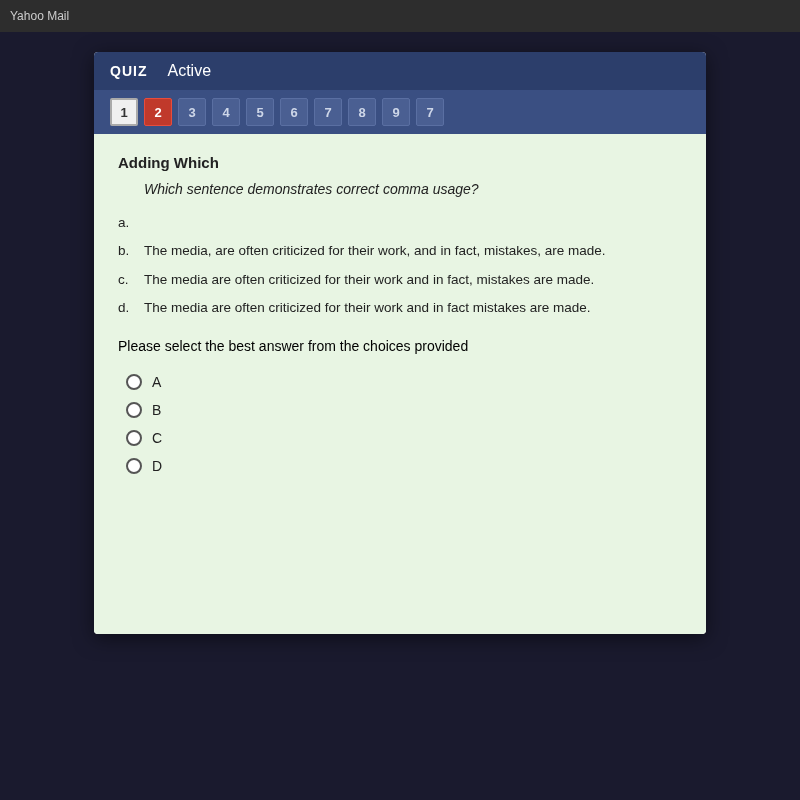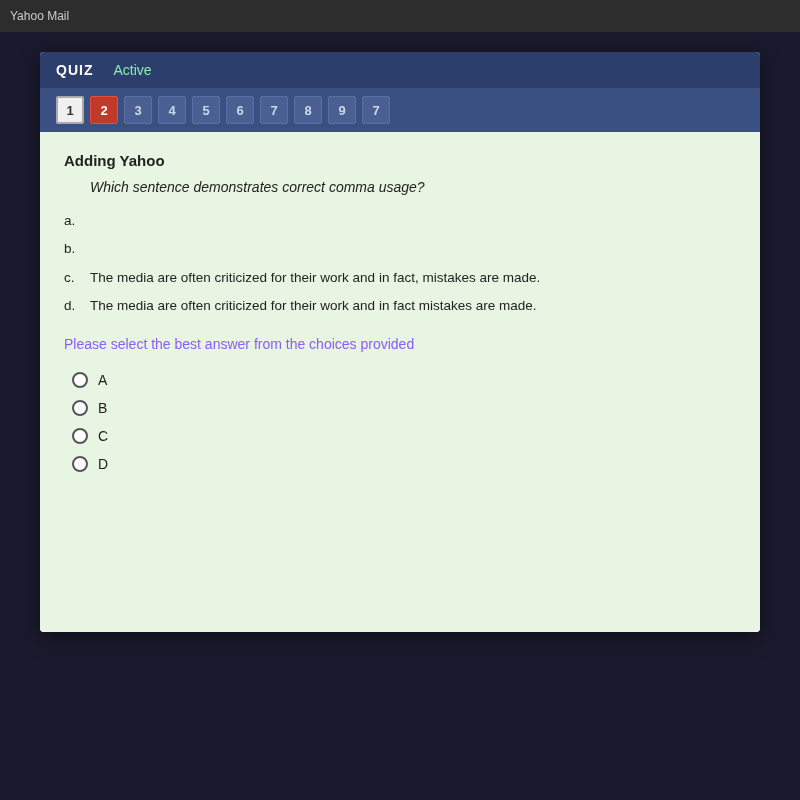--- a/index.html
+++ b/index.html
@@ -34,21 +34,21 @@
       background: #1a1a2e;
       padding: 20px;
       height: calc(800px - 30px);
       display: flex;
       align-items: flex-start;
       justify-content: center;
     }
 
     .quiz-card {
       background: #fff;
-      width: 720px;
+      width: 612px;
       border-radius: 4px;
       overflow: hidden;
       box-shadow: 0 4px 20px rgba(0,0,0,0.5);
     }
 
     .quiz-header {
       background: #2c3e6b;
       padding: 10px 16px;
       display: flex;
       align-items: center;
@@ -56,22 +56,22 @@
     }
 
     .quiz-label {
       color: #fff;
       font-size: 14px;
       font-weight: bold;
       letter-spacing: 1px;
     }
 
     .quiz-status {
-      color: #86efac;
-      font-size: 14px;
+      color: #ffffff;
+      font-size: 16px;
     }
 
     .question-numbers {
       background: #3a4f82;
       padding: 8px 16px;
       display: flex;
       align-items: center;
       gap: 6px;
     }
 
@@ -137,21 +137,21 @@
       line-height: 1.5;
     }
 
     .answer-option .letter {
       min-width: 18px;
       font-weight: normal;
     }
 
     .select-prompt {
       font-size: 14px;
-      color: #8b5cf6;
+      color: #000000;
       margin-bottom: 20px;
       font-weight: normal;
     }
 
     .radio-options {
       display: flex;
       flex-direction: column;
       gap: 12px;
       margin-left: 8px;
     }
@@ -202,30 +202,31 @@
         <div class="q-num">5</div>
         <div class="q-num">6</div>
         <div class="q-num">7</div>
         <div class="q-num">8</div>
         <div class="q-num">9</div>
         <div class="q-num">7</div>
       </div>
 
     <div class="quiz-content quiz-content-wrapper">
 
-      <div class="question-title">Adding Yahoo</div>
+      <div class="question-title">Adding Which</div>
       <div class="question-text">Which sentence demonstrates correct comma usage?</div>
 
       <div class="answer-options">
 
       <div class="answer-option">
             <span class="letter">a.</span>
           </div>
           <div class="answer-option">
             <span class="letter">b.</span>
+            <span>The media, are often criticized for their work, and in fact, mistakes, are made.</span>
           </div>
           <div class="answer-option">
             <span class="letter">c.</span>
             <span>The media are often criticized for their work and in fact, mistakes are made.</span>
           </div>
           <div class="answer-option">
             <span class="letter">d.</span>
             <span>The media are often criticized for their work and in fact mistakes are made.</span>
           </div>
         </div>

